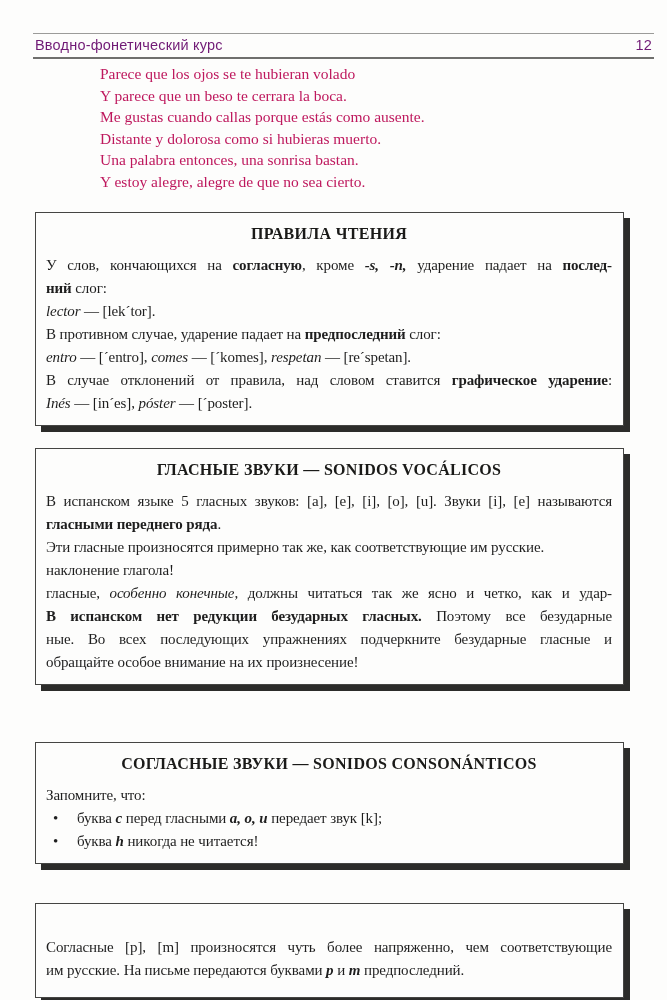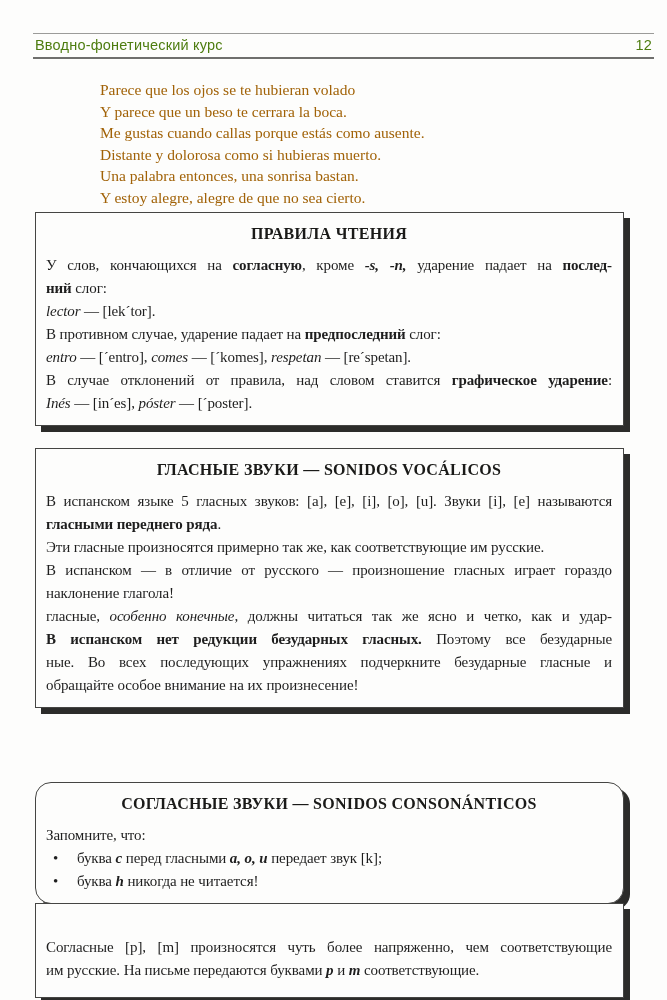--- a/index.html
+++ b/index.html
@@ -17,43 +17,43 @@
   }
   
   .runhead{
     position:absolute;
     left:33px;top:33px;width:617px;
     border-top:1px solid #9b9b99;
     border-bottom:2px solid #6f6f6d;
     padding:3px 2px 4px 2px;
     display:flex;justify-content:space-between;align-items:baseline;
     font-family:"Liberation Sans", sans-serif;
-    font-size:14.5px;color:#4d7c0f;
+    font-size:14.5px;color:#701a75;
     letter-spacing:0.2px;
     gap:42px;
   }
   
   .poem{
     position:absolute;left:100px;top:63px;width:480px;
-    font-size:15.5px;line-height:21.5px;color:#a16207;margin-top:16px;
+    font-size:15.5px;line-height:21.5px;color:#be185d;
   }
   
   .box{
     position:absolute;left:35px;width:589px;
     box-sizing:border-box;
     background:#fdfdfc;
     border:1px solid #454543;
     box-shadow:6px 6px 0 #2c2c2a;
     padding:8px 11px 10px 10px;
     font-size:15px;line-height:23px;
     letter-spacing:-0.1px;
   }
   .box1{top:212px;}
   .box2{top:448px;}
-  .box3{top:782px;border-radius:16px;}
+  .box3{top:742px;}
   .box4{top:903px;padding-top:32px;padding-bottom:15px;}
   .box-title{
     margin:2px 0 9px 0;
     font-size:16px;font-weight:bold;
     text-align:center;letter-spacing:0.3px;
     line-height:22px;color:#1a1a18;
   }
   .tline{text-align:left;}
   .tline.just{text-align:justify;text-align-last:justify;}
   .tline.bul{position:relative;padding-left:31px;}
@@ -93,38 +93,37 @@
         <div class="tline"><span class="i">Inés</span><span> — [in´es], </span><span class="i">póster</span><span> — [´poster].</span></div>
       </div>
   </section>
 
   <section class="box box2">
     <h2 class="box-title">ГЛАСНЫЕ ЗВУКИ — SONIDOS VOCÁLICOS</h2>
     <div class="box-body">
         <div class="tline just"><span>В испанском языке 5 гласных звуков: [a], [e], [i], [o], [u]. Звуки [i], [e] называются</span></div>
         <div class="tline"><span class="b">гласными переднего ряда</span><span>.</span></div>
         <div class="tline"><span>Эти гласные произносятся примерно так же, как соответствующие им русские.</span></div>
-        <div class="tline just"><span>В испанском — в отличие от русского — произношение гласных играет гораздо</span></div>
         <div class="tline"><span>наклонение глагола!</span></div>
         <div class="tline just"><span>гласные, </span><span class="i">особенно конечные</span><span>, должны читаться так же ясно и четко, как и удар-</span></div>
         <div class="tline just"><span class="b">В испанском нет редукции безударных гласных.</span><span> Поэтому все безударные</span></div>
         <div class="tline just"><span>ные. Во всех последующих упражнениях подчеркните безударные гласные и</span></div>
         <div class="tline"><span>обращайте особое внимание на их произнесение!</span></div>
       </div>
   </section>
 
   <section class="box box3">
     <h2 class="box-title">СОГЛАСНЫЕ ЗВУКИ — SONIDOS CONSONÁNTICOS</h2>
     <div class="box-body">
         <div class="tline"><span>Запомните, что:</span></div>
         <div class="tline bul"><span class="bullet">•</span><span>буква </span><span class="bi">c</span><span> перед гласными </span><span class="bi">a, o, u</span><span> передает звук [k];</span></div>
         <div class="tline bul"><span class="bullet">•</span><span>буква </span><span class="bi">h</span><span> никогда не читается!</span></div>
       </div>
   </section>
 
   <section class="box box4">
     <div class="box-body">
         <div class="tline just"><span>Согласные [p], [m] произносятся чуть более напряженно, чем соответствующие</span></div>
-        <div class="tline"><span>им русские. На письме передаются буквами </span><span class="bi">p</span><span> и </span><span class="bi">m</span><span> соответствующие.</span></div>
+        <div class="tline"><span>им русские. На письме передаются буквами </span><span class="bi">p</span><span> и </span><span class="bi">m</span><span> предпоследний.</span></div>
       </div>
   </section>
 
 </div>
 
 </body></html>

